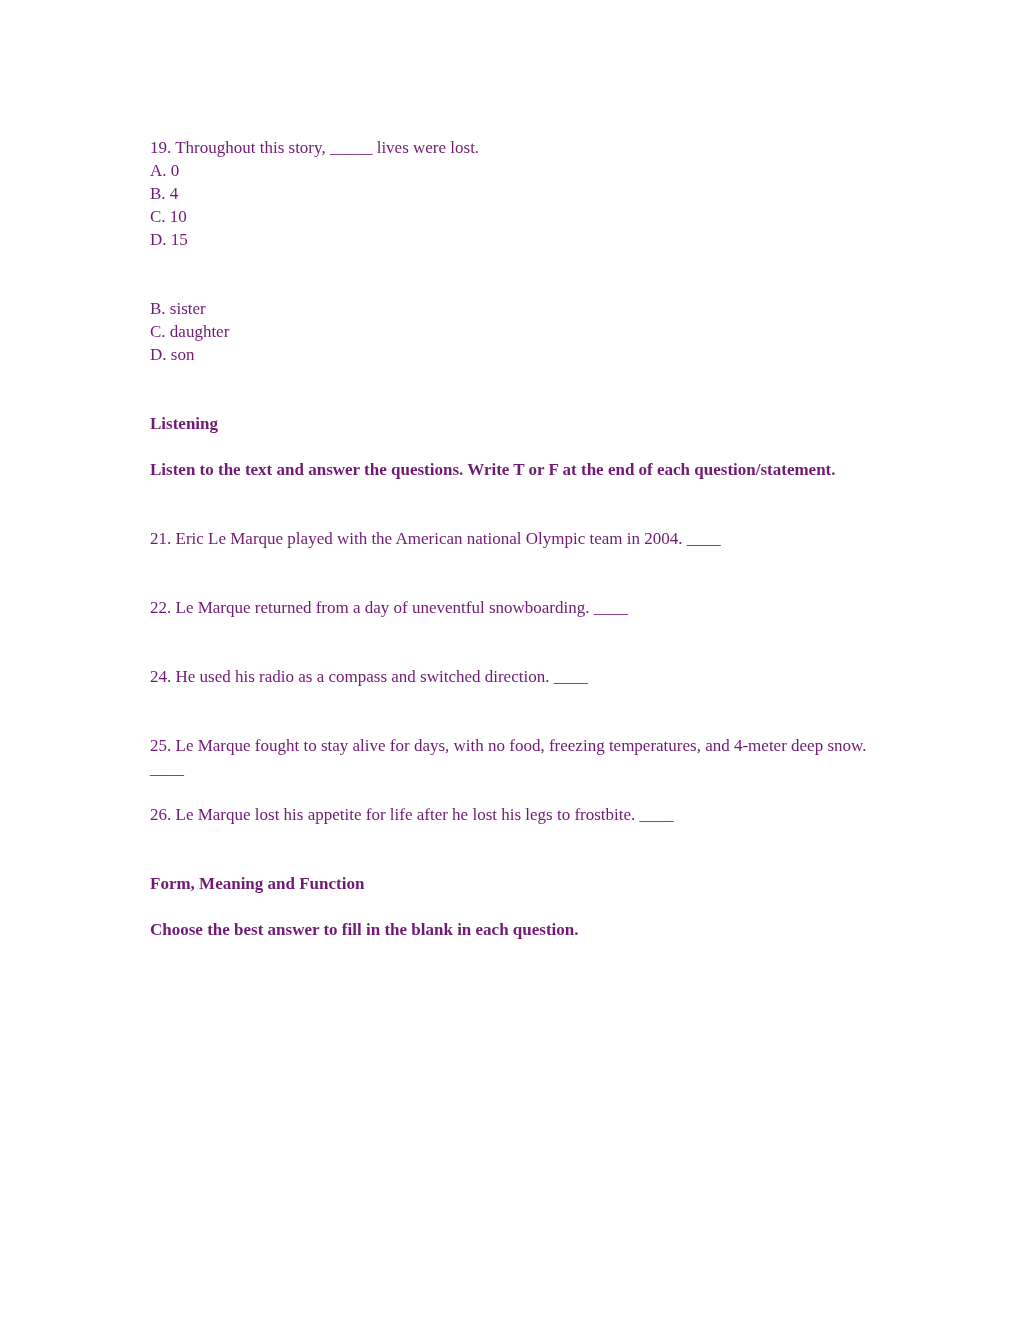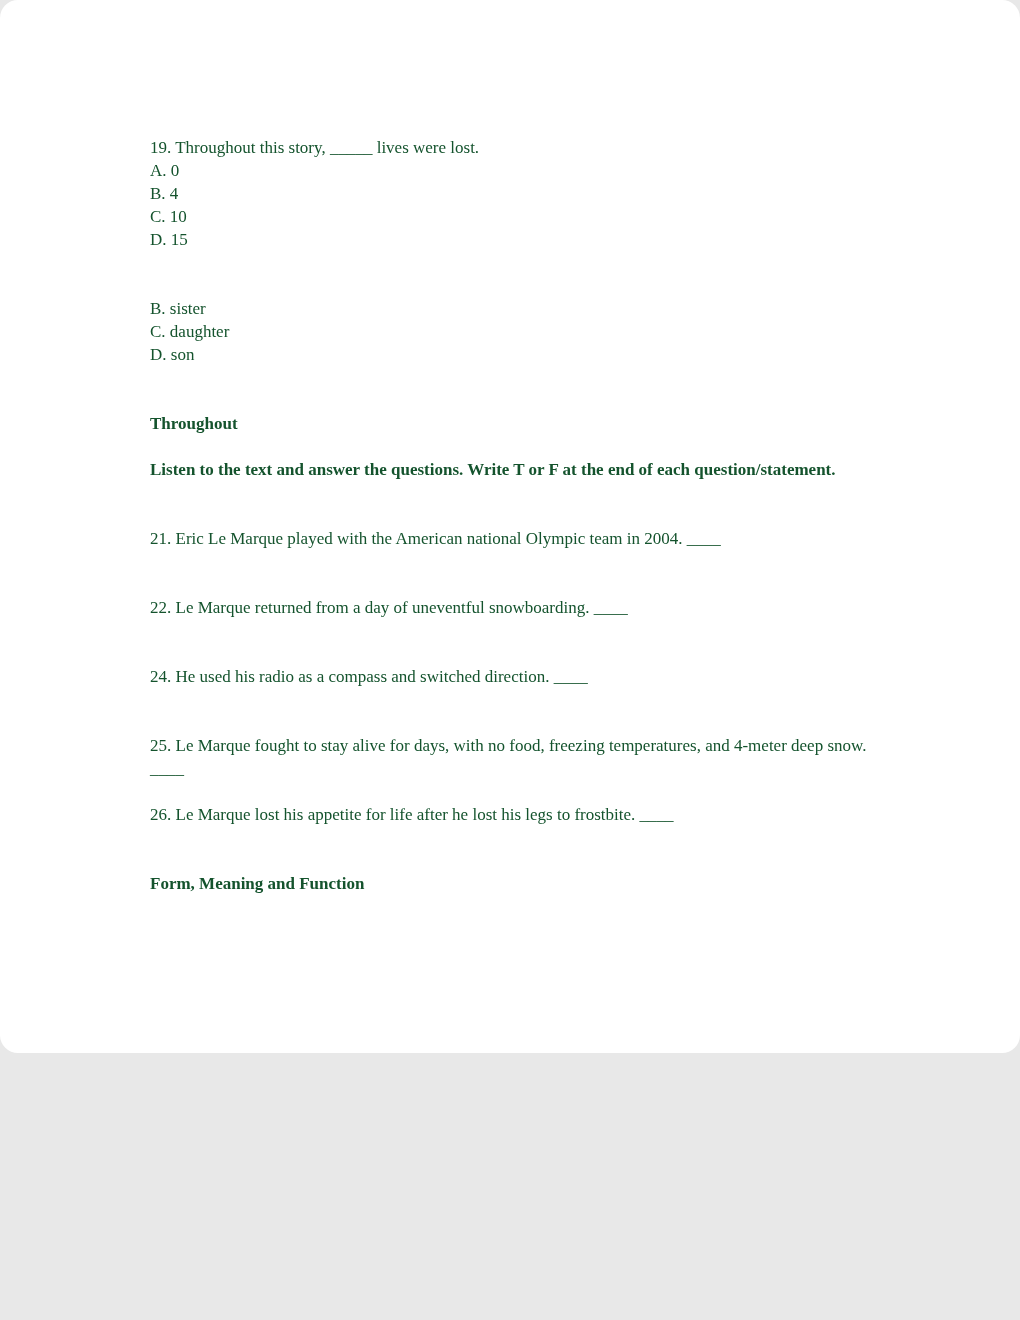--- a/index.html
+++ b/index.html
@@ -3,29 +3,28 @@
 <meta charset="utf-8">
 <style>
   html, body {
     margin: 0;
     padding: 0;
     background: #e8e8e8;
   }
   .page {
     position: relative;
     width: 1020px;
-    height: 1053px;
+    height: 1320px;
     margin: 0 auto;
     background: #ffffff;
-    color: #14532d;
+    color: #701a75;
     font-family: "Liberation Serif", "DejaVu Serif", serif;
     font-size: 17px;
     line-height: 23px;
     overflow: hidden;
-    border-radius: 18px;
   }
   .content {
     box-sizing: border-box;
     width: 100%;
     padding: 136px 150px 0 150px;
   }
   p {
     margin: 0;
     padding: 0;
   }
@@ -47,34 +46,35 @@
       <p>C. 10</p>
       <p>D. 15</p>
     </div>
 
     <div class="mt2">
       <p>B. sister</p>
       <p>C. daughter</p>
       <p>D. son</p>
     </div>
 
-    <p class="mt2 bold">Throughout</p>
+    <p class="mt2 bold">Listening</p>
 
 
     <p class="mt1 bold">Listen to the text and answer the questions. Write T or F at the end of each question/statement.</p>
 
     <p class="mt2">21. Eric Le Marque played with the American national Olympic team in 2004. ____</p>
 
     <p class="mt2">22. Le Marque returned from a day of uneventful snowboarding. ____</p>
 
 
     <p class="mt2">24. He used his radio as a compass and switched direction. ____</p>
 
     <p class="mt2">25. Le Marque fought to stay alive for days, with no food, freezing temperatures, and 4-meter deep snow. ____</p>
 
     <p class="mt1">26. Le Marque lost his appetite for life after he lost his legs to frostbite. ____</p>
 
     <p class="mt2 bold">Form, Meaning and Function</p>
 
 
+    <p class="mt1 bold">Choose the best answer to fill in the blank in each question.</p>
 
   </div>
 </div>
 
 </body></html>

